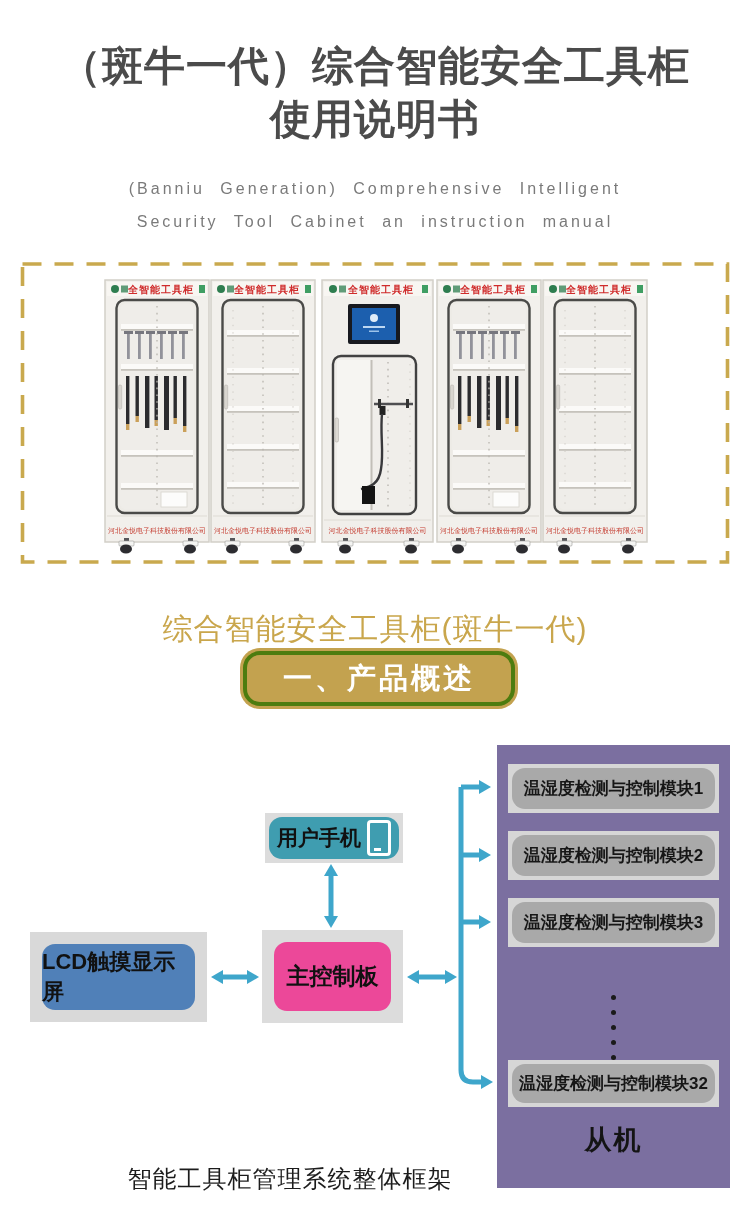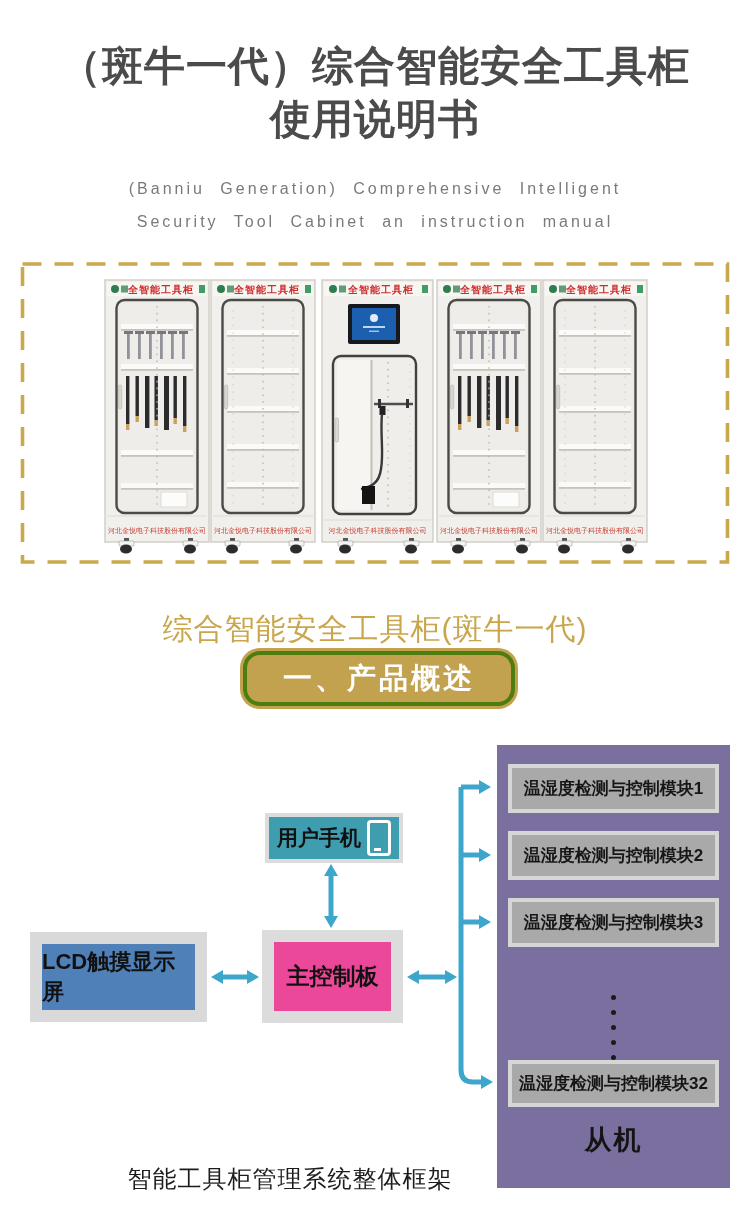--- a/index.html
+++ b/index.html
@@ -21,21 +21,21 @@
   .banner{position:absolute;left:243px;top:651px;width:264px;height:47px;
           background:#c3a24f;border:4px solid #4d7c0f;border-radius:17px;
           box-shadow:0 0 0 3px #c3a24f;
           display:flex;align-items:center;justify-content:center;}
   .banner span{color:#ffffff;font-size:29px;font-weight:bold;letter-spacing:3px;}
 
   
   .arrows{position:absolute;left:0;top:740px;width:750px;height:460px;pointer-events:none;}
   .outer-box{position:absolute;box-sizing:border-box;padding:12px;background:#dcdcdc;}
   .inner-box{width:100%;height:100%;display:flex;align-items:center;justify-content:center;
-             box-sizing:border-box;color:#111;}
+             box-sizing:border-box;color:#111;border-radius:13px;}
   .phone-outer{left:265px;top:813px;width:138px;height:50px;padding:4px;}
   .phone-inner{background:#3f9db0;font-size:21px;font-weight:bold;gap:6px;}
   .phone-icon{position:relative;display:inline-block;width:18px;height:30px;
               border:3px solid #ffffff;border-radius:4px;}
   .phone-btn{position:absolute;left:4px;bottom:2px;width:7px;height:3px;background:#ffffff;}
   .lcd-outer{left:30px;top:932px;width:177px;height:90px;background:#d9d9d9;}
   .lcd-inner{background:#5080b8;font-size:22px;font-weight:600;}
   .board-outer{left:262px;top:930px;width:141px;height:93px;}
   .board-inner{background:#ec4899;font-size:23px;font-weight:600;}
 

